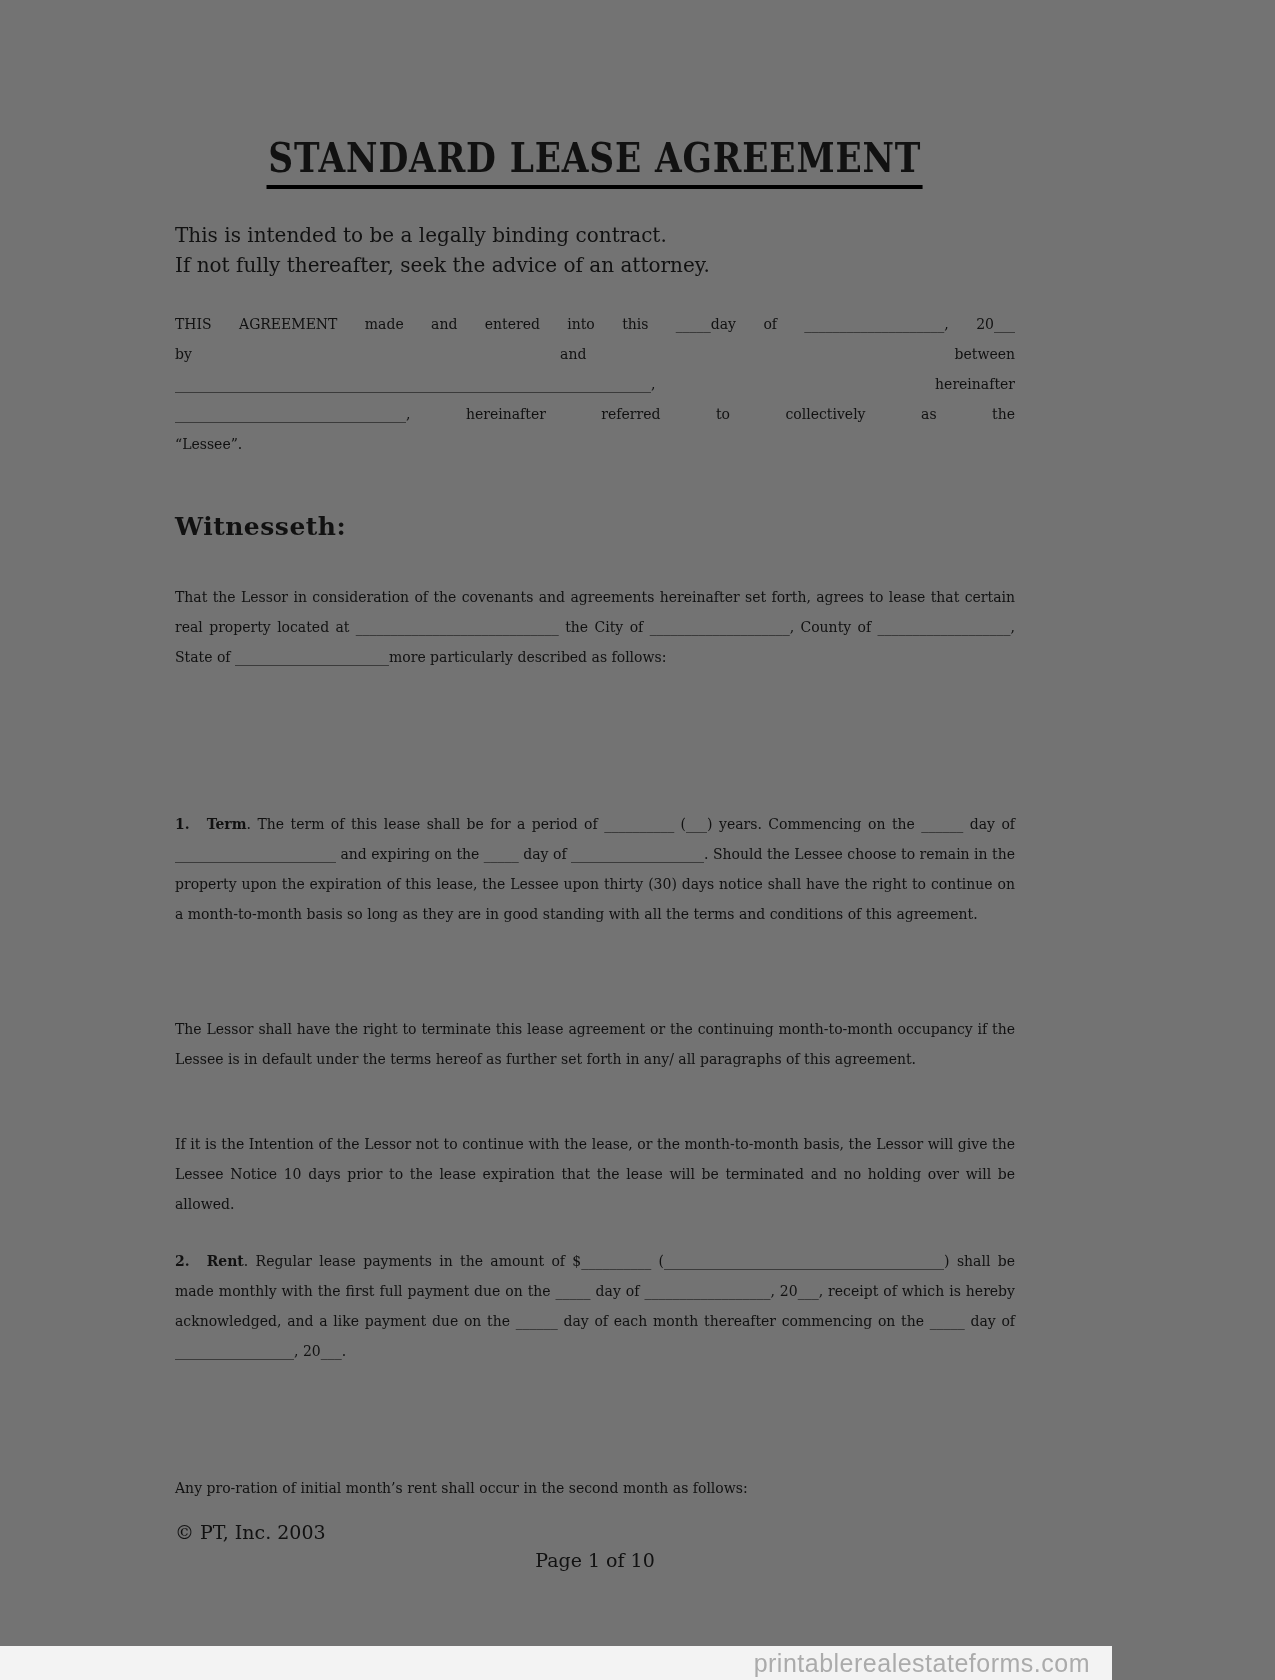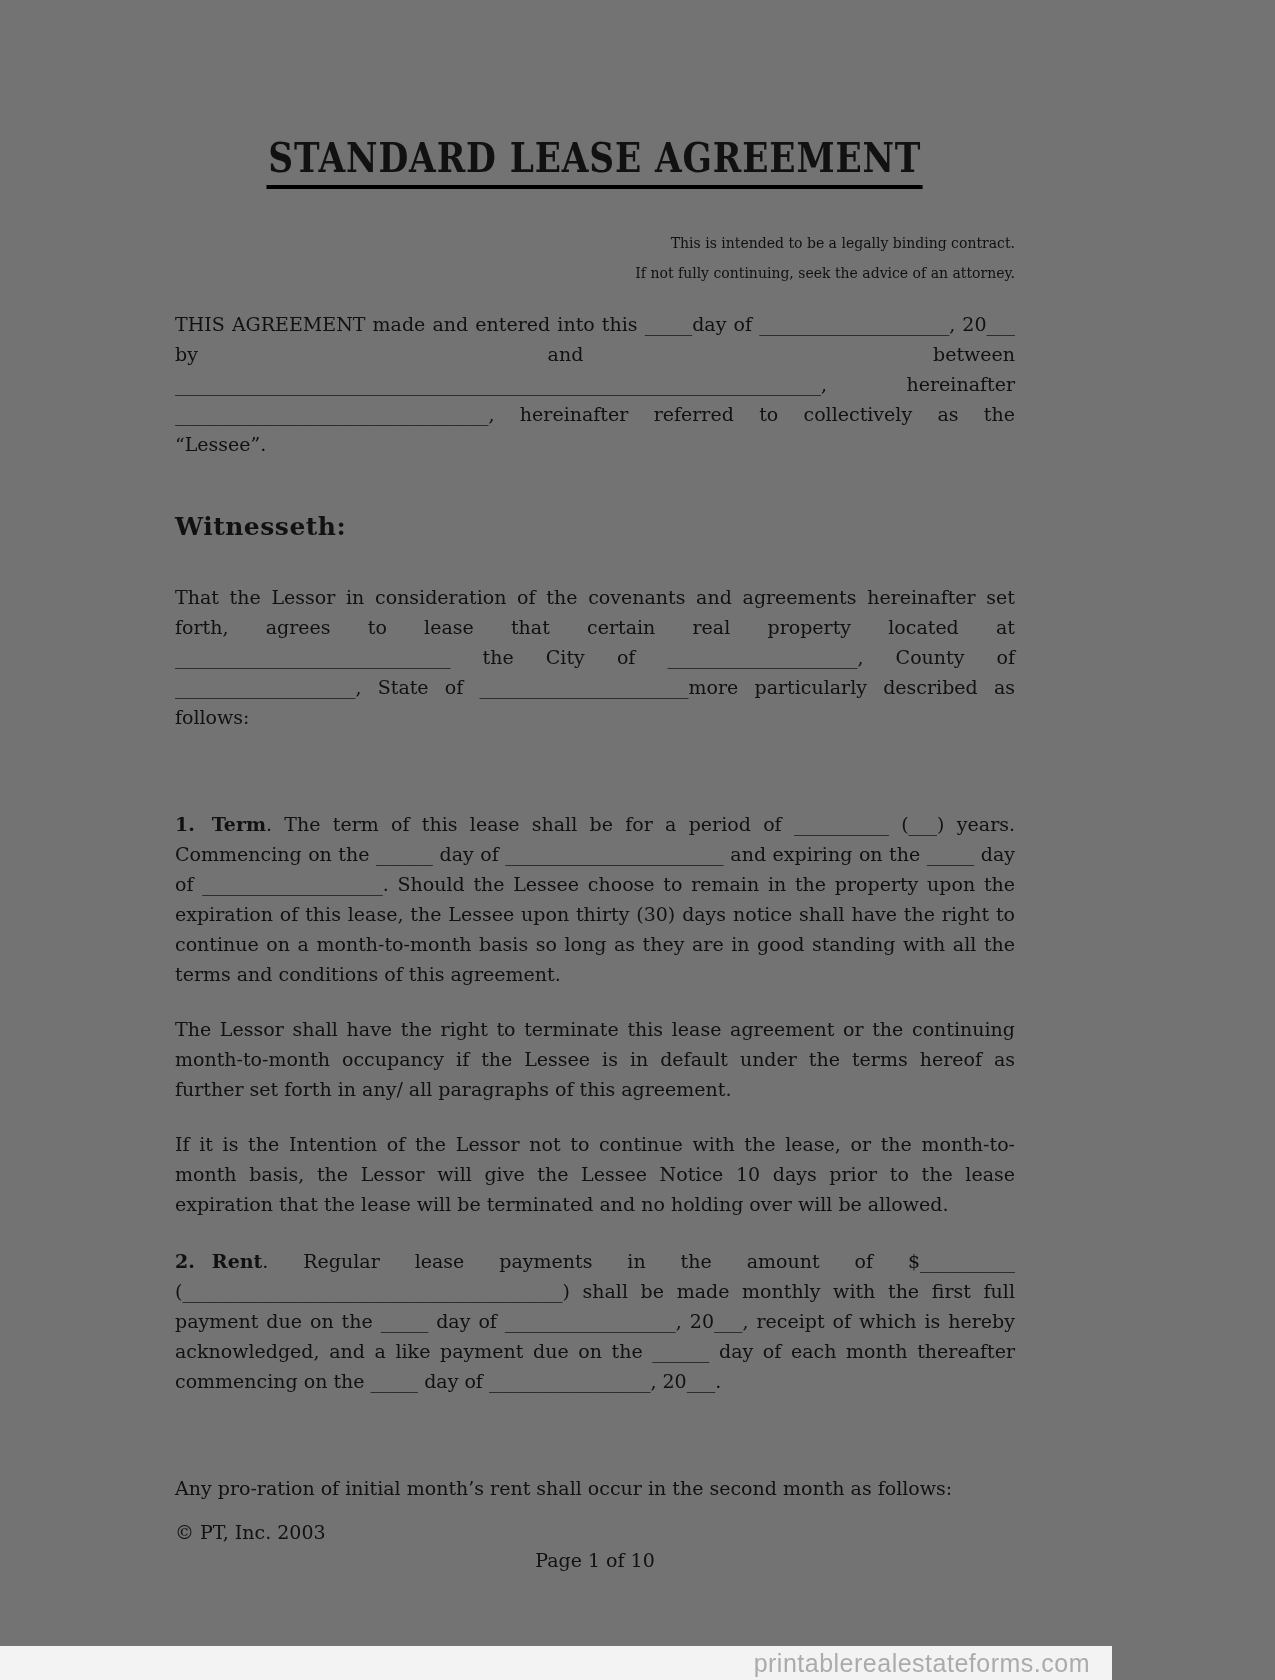--- a/index.html
+++ b/index.html
@@ -12,23 +12,23 @@
 
   .block { position:absolute; left:0; width:840px; }
 
   .title-wrap { top:134px; text-align:center; }
   .doc-title {
     display:inline-block; font-size:41px; font-weight:bold; line-height:48px;
     letter-spacing:1px; border-bottom:4px solid #000; padding:0 2px 3px 2px;
     transform:scaleX(0.84); transform-origin:center; white-space:nowrap;
   }
 
-  .subtitle { top:228px; text-align:right; font-size:14px; line-height:30px; }
+  .subtitle { top:220px; text-align:left; font-size:20px; line-height:30px; }
 
-  .para { font-size:19px; line-height:30px; text-align:justify; }
+  .para { font-size:14px; line-height:30px; text-align:justify; }
   .jline { text-align:justify; text-align-last:justify; -moz-text-align-last:justify; }
 
   .intro       { top:309px; }
   .witnesseth  { top:511px; font-size:25px; line-height:32px; font-weight:bold; letter-spacing:0.5px; }
   .consider    { top:582px; }
   .exhibit     { top:751px; font-size:19px; line-height:30px; }
   .term-para   { top:809px; }
   .terminate   { top:1014px; }
   .intention   { top:1129px; }
   .rent-para   { top:1246px; }
@@ -55,21 +55,21 @@
 
 <div class="page">
   <div class="content">
 
     <div class="block title-wrap">
       <span class="doc-title">STANDARD LEASE AGREEMENT</span>
     </div>
 
     <div class="block subtitle">
       <div>This is intended to be a legally binding contract.</div>
-      <div>If not fully continuing, seek the advice of an attorney.</div>
+      <div>If not fully thereafter, seek the advice of an attorney.</div>
     </div>
 
     <div class="block para intro">
       <div class="jline">THIS AGREEMENT made and entered into this _____day of ____________________, 20___</div>
       <div class="jline">by and between</div>
       <div class="jline">____________________________________________________________________, hereinafter</div>
       <div class="jline">_________________________________, hereinafter referred to collectively as the</div>
       <div>“Lessee”.</div>
     </div>
 

